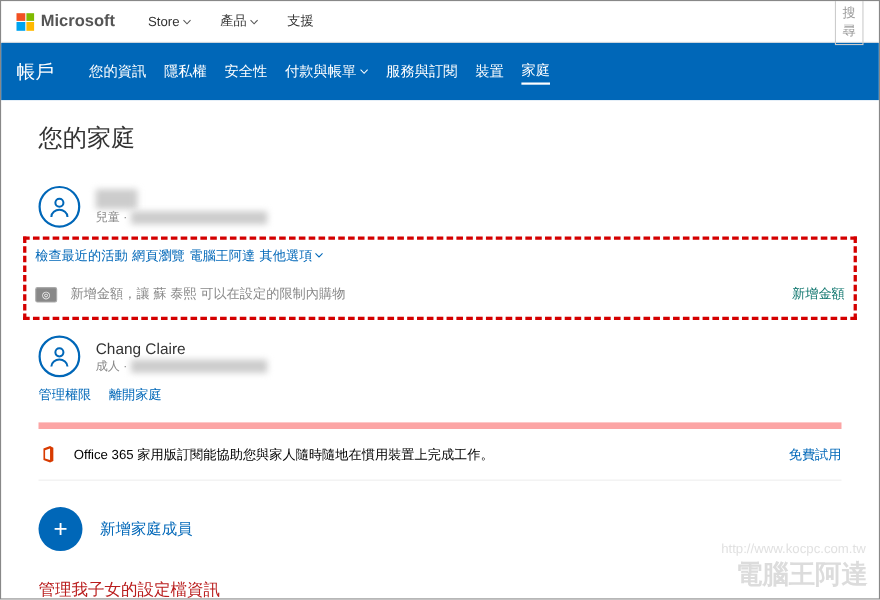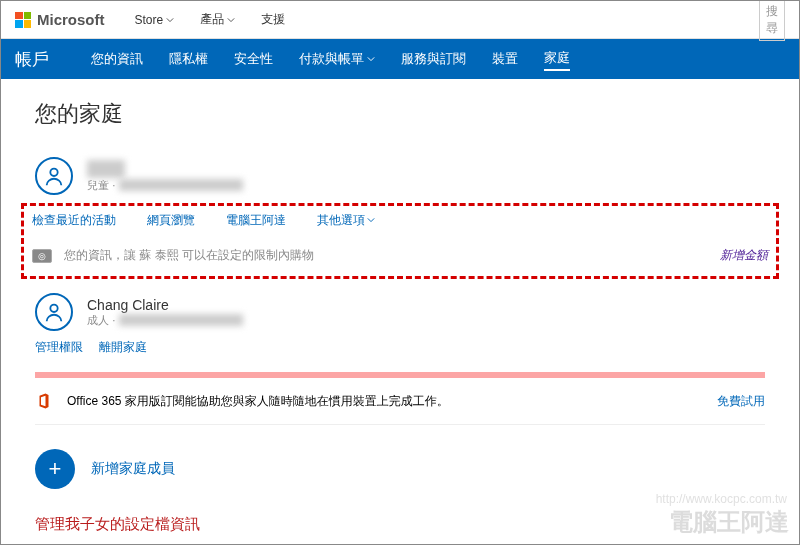--- a/index.html
+++ b/index.html
@@ -5,39 +5,39 @@
 * { margin: 0; padding: 0; box-sizing: border-box; font-family: "Segoe UI", "Microsoft JhengHei", sans-serif; }
 body { background: #fff; width: 800px; height: 545px; overflow: hidden; position: relative; border: 1px solid #888; }
 .topbar { display: flex; align-items: center; height: 38px; padding: 0 14px; border-bottom: 1px solid #e0e0e0; }
 .ms-logo { display: flex; align-items: center; gap: 6px; margin-right: 30px; }
 .ms-sq { width: 16px; height: 16px; display: grid; grid-template: 1fr 1fr / 1fr 1fr; gap: 1px; }
 .ms-sq div:nth-child(1){background:#f25022}.ms-sq div:nth-child(2){background:#7fba00}.ms-sq div:nth-child(3){background:#00a4ef}.ms-sq div:nth-child(4){background:#ffb900}
 .ms-name { font-size: 15px; font-weight: 600; color: #555; }
 .topitem { font-size: 12px; color: #333; margin-right: 26px; cursor: pointer; display: flex; align-items: center; gap: 3px; }
 .chev { width: 8px; height: 8px; }
 .searchbox { margin-left: auto; border: 1px solid #ccc; font-size: 12px; color: #999; padding: 3px 6px; width: 26px; overflow: hidden; }
-.bluebar { background: #0067b8; color: #fff; display: flex; align-items: center; height: 40px; padding: 0 14px; gap: 26px; font-size: 13px; }
+.bluebar { background: #0067b8; color: #fff; display: flex; align-items: center; height: 52px; padding: 0 14px; gap: 16px; font-size: 13px; }
 .bluebar .bt { font-size: 17px; font-weight: 400; margin-right: 16px; }
 .bluebar .nav { cursor: pointer; display: flex; align-items: center; gap: 3px; }
 .bluebar .nav.active { border-bottom: 2px solid #fff; padding-bottom: 2px; margin-bottom: -2px; }
 .content { padding: 20px 34px; }
 .page-title { font-size: 22px; font-weight: 400; color: #333; margin-bottom: 28px; }
 .member { margin-bottom: 10px; }
 .member-head { display: flex; align-items: center; gap: 14px; margin-bottom: 8px; }
 .avatar { width: 38px; height: 38px; border: 2px solid #0067b8; border-radius: 50%; display: flex; align-items: center; justify-content: center; flex-shrink: 0; }
 .avatar svg { width: 22px; height: 22px; }
 .member-info .name { font-size: 14px; color: #333; }
 .member-info .role { font-size: 11px; color: #888; }
 .blur { filter: blur(3px); background: #ccc; color: transparent; display: inline-block; }
 .redbox { border: 3px dashed #d40000; padding: 6px 8px; margin: 0 -14px 14px -14px; }
-.actions { display: flex; gap: 31px; font-size: 12px; margin-bottom: 12px; }
+.actions { display: flex; gap: 4px; font-size: 12px; margin-bottom: 12px; }
 .actions a, .link { color: #0067b8; cursor: pointer; }
 .money-row { display: flex; align-items: center; gap: 12px; font-size: 12px; color: #888; padding: 6px 0; }
 .money-row .mico { width: 20px; height: 14px; border: 1px solid #aaa; border-radius: 2px; display: flex; align-items: center; justify-content: center; font-size: 9px; background: #888; color: #fff; }
-.money-row .addmoney { margin-left: auto; color: #4c1d95; cursor: pointer; font-style: italic; }
+.money-row .addmoney { margin-left: auto; color: #0f766e; cursor: pointer; }
 .adult-actions { display: flex; gap: 16px; font-size: 12px; margin: 8px 0 16px 0; }
 .o365row { display: flex; align-items: center; gap: 14px; font-size: 12px; padding: 14px 0; border-top: 6px solid #fca5a5; border-bottom: 1px solid #eee; margin-bottom: 24px; }
 .o365ico { width: 18px; height: 18px; color: #d83b01; display: flex; }
 .o365row .try { margin-left: auto; color: #0067b8; cursor: pointer; }
 .addrow { display: flex; align-items: center; gap: 16px; margin-bottom: 26px; }
 .plusbtn { width: 40px; height: 40px; border-radius: 50%; background: #0067b8; color: #fff; display: flex; align-items: center; justify-content: center; font-size: 22px; cursor: pointer; }
 .addlabel { font-size: 14px; color: #0067b8; cursor: pointer; }
 .footlink { font-size: 15px; color: #b91c1c; margin-bottom: 10px; cursor: pointer; }
 .footnote { font-size: 12px; color: #666; }
 .footnote .link { color: #0067b8; }
@@ -113,21 +113,21 @@
         <a class="link">網頁瀏覽</a>
         <a class="link">電腦王阿達</a>
         <a class="link">
           <span>其他選項</span><svg class="chev" viewBox="0 0 10 10" style="display:inline;margin-left:2px">
               <path d="M1 3l4 4 4-4" stroke="#0067b8" fill="none" stroke-width="1.2"></path>
             </svg>
         </a>
       </div>
       <div class="money-row">
         <div class="mico">◎</div>
-        <span>您的資訊，讓 蘇 泰熙 可以在設定的限制內購物</span>
+        <span>新增金額，讓 蘇 泰熙 可以在設定的限制內購物</span>
         <a class="addmoney">新增金額</a>
       </div>
     </div>
   </div>
 
   <div class="member">
     <div class="member-head">
       <div class="avatar">
         <svg viewBox="0 0 24 24">
             <circle cx="12" cy="8" r="4" fill="none" stroke="#0067b8" stroke-width="2"></circle>

